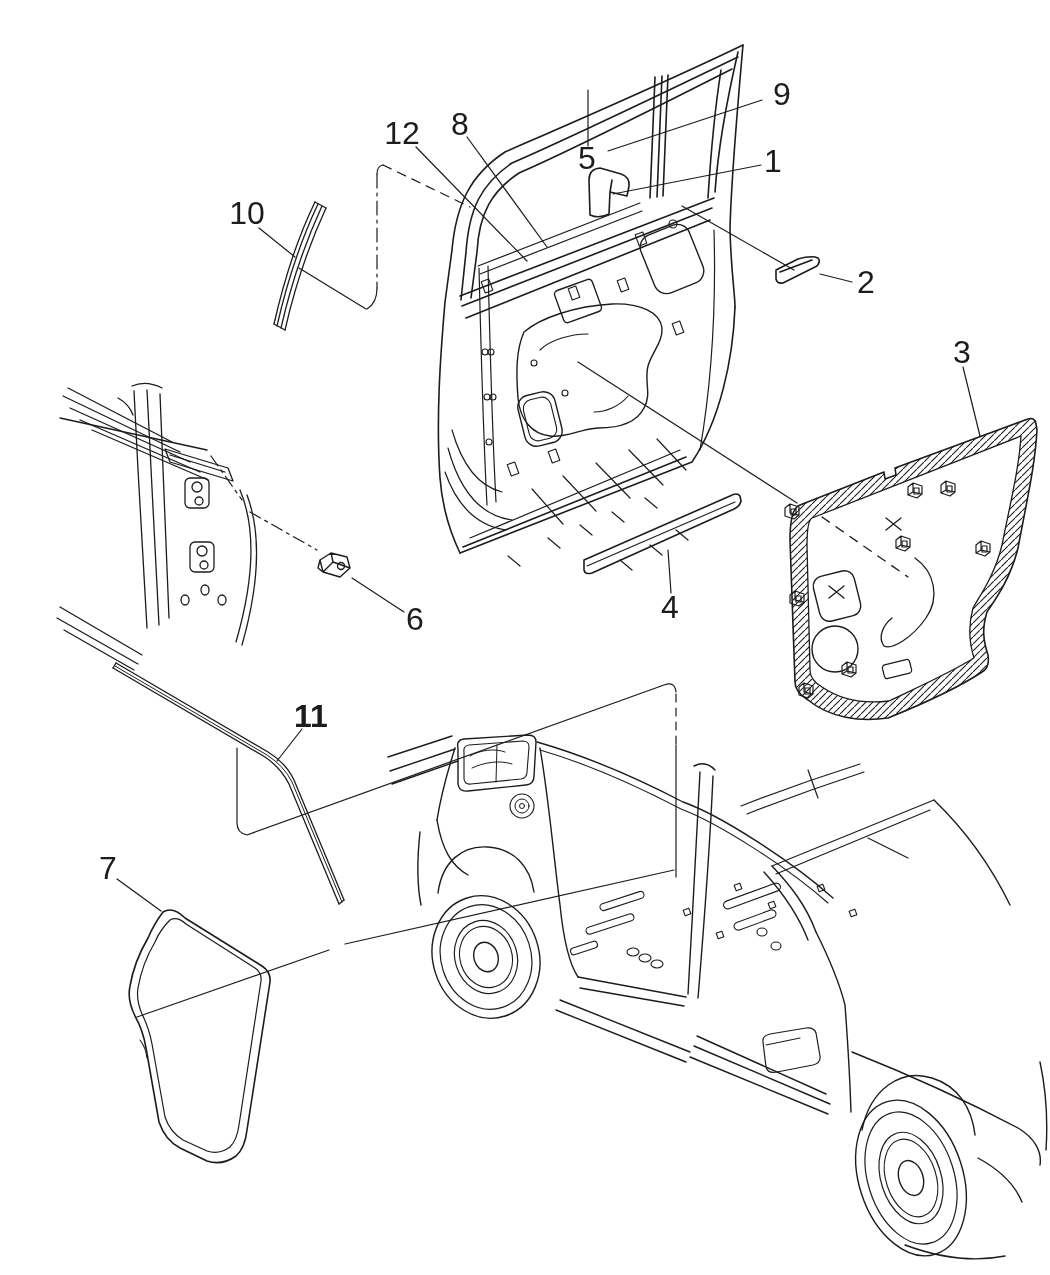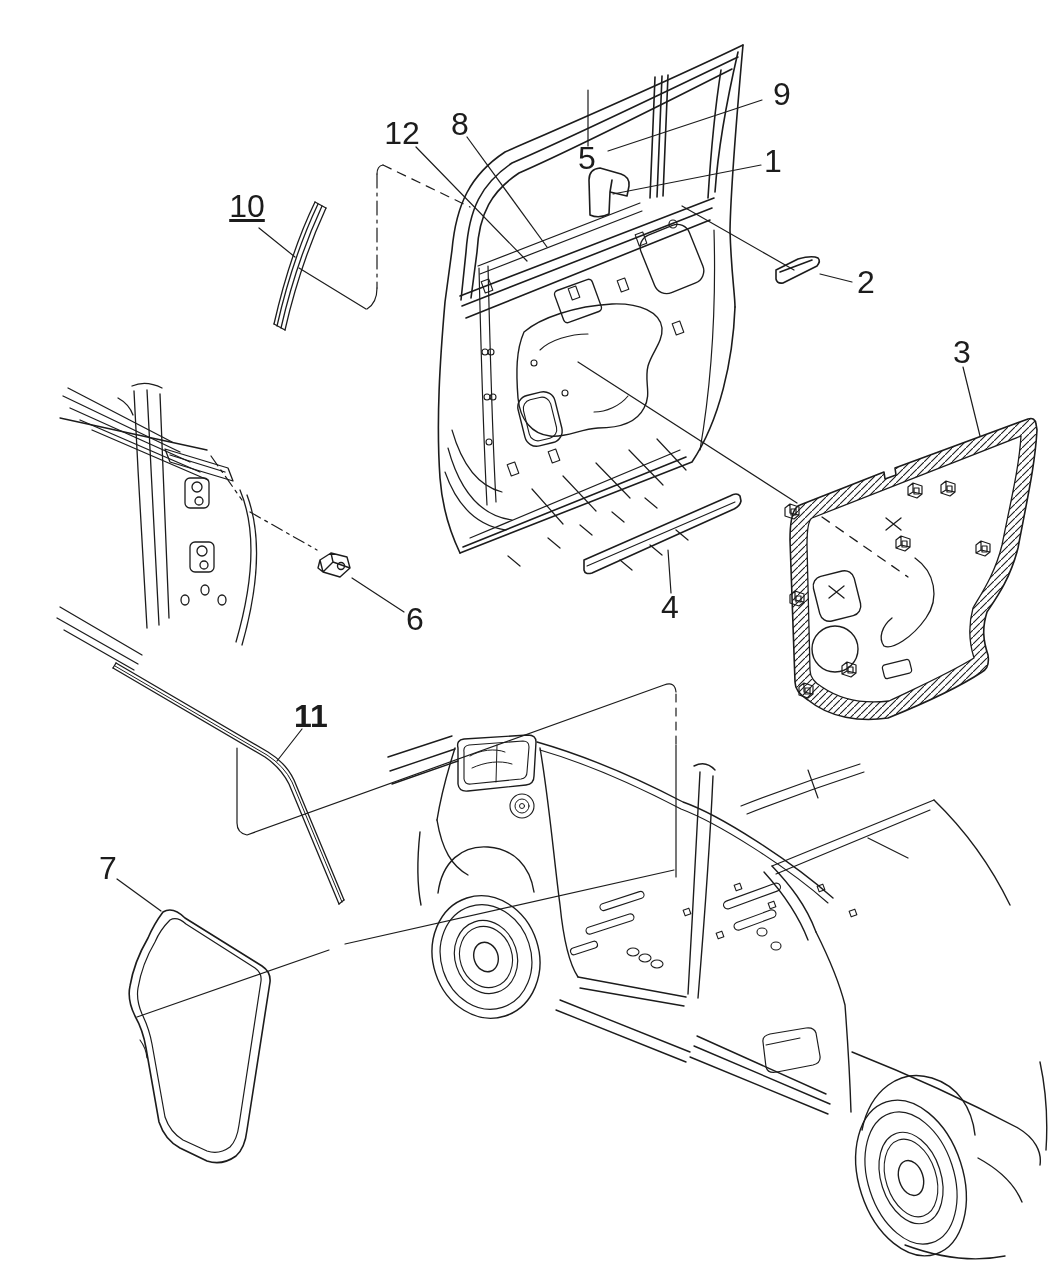--- a/index.html
+++ b/index.html
@@ -309,18 +309,18 @@
   <div>
     <span class="callout" style="left:773px;top:161px;">1</span>
     <span class="callout" style="left:866px;top:282px;">2</span>
     <span class="callout" style="left:962px;top:352px;">3</span>
     <span class="callout" style="left:670px;top:607px;">4</span>
     <span class="callout" style="left:587px;top:158px;">5</span>
     <span class="callout" style="left:415px;top:619px;">6</span>
     <span class="callout" style="left:108px;top:868px;">7</span>
     <span class="callout" style="left:460px;top:124px;">8</span>
     <span class="callout" style="left:782px;top:94px;">9</span>
-    <span class="callout" style="left:247px;top:206px;text-decoration:underline;">10</span>
+    <span class="callout" style="left:247px;top:213px;">10</span>
     <span class="callout" style="left:311px;top:716px;font-weight:bold;">11</span>
     <span class="callout" style="left:402px;top:133px;">12</span>
   </div>
 
 </div>
 
 </body></html>

